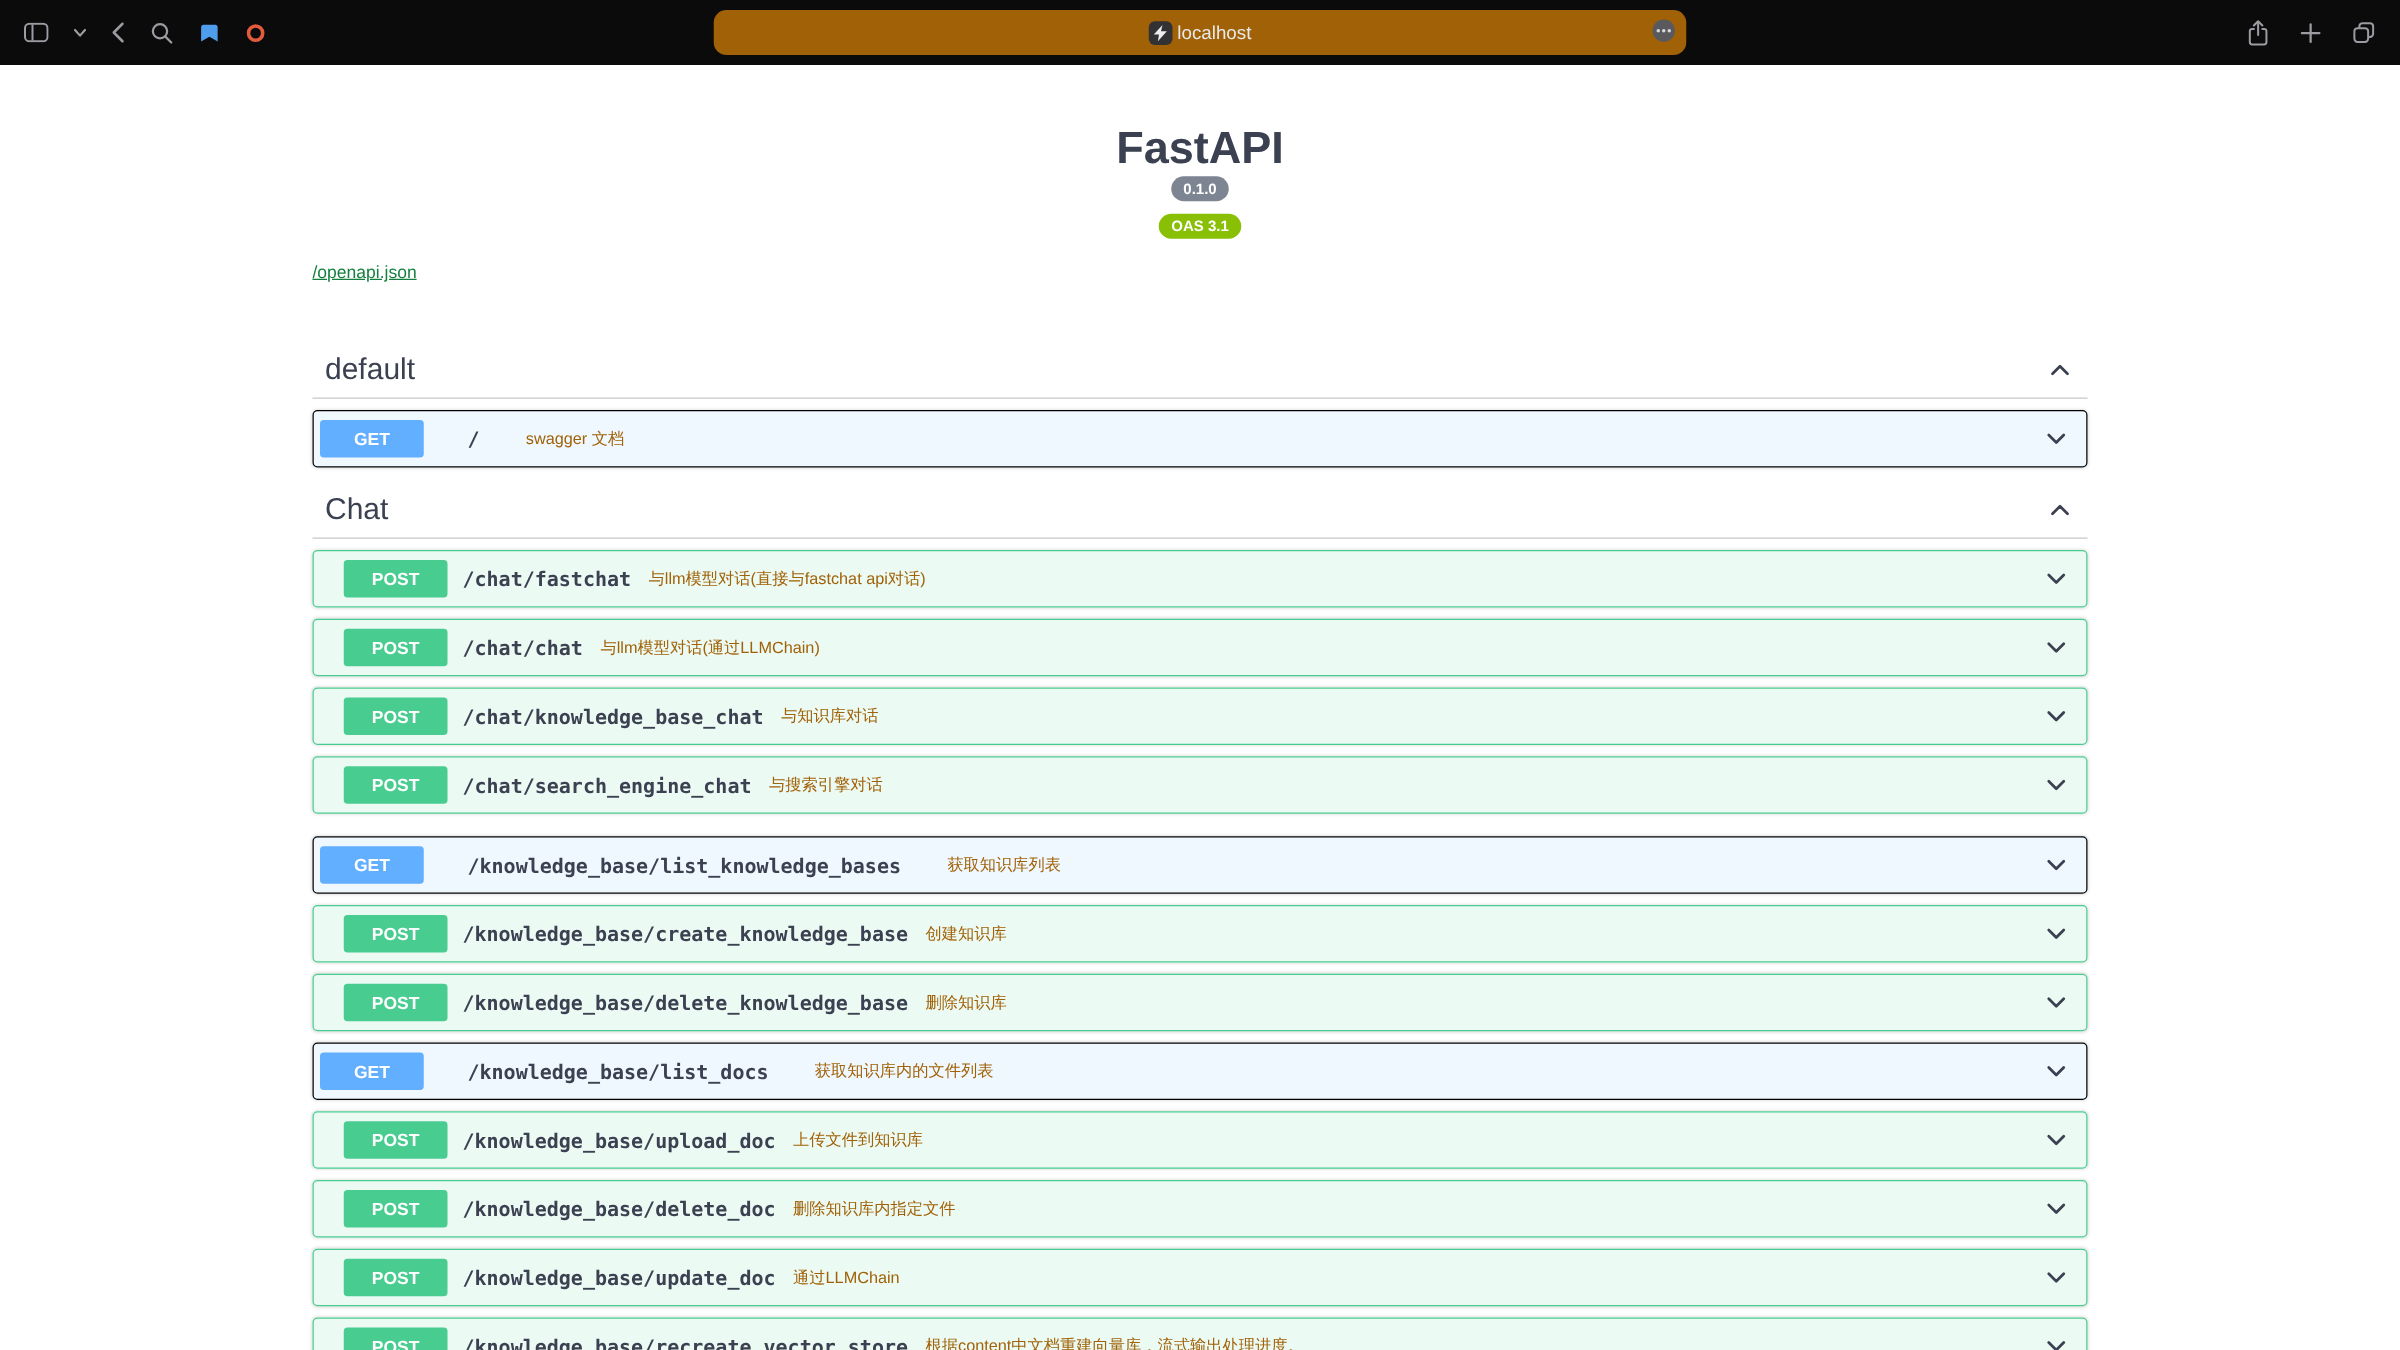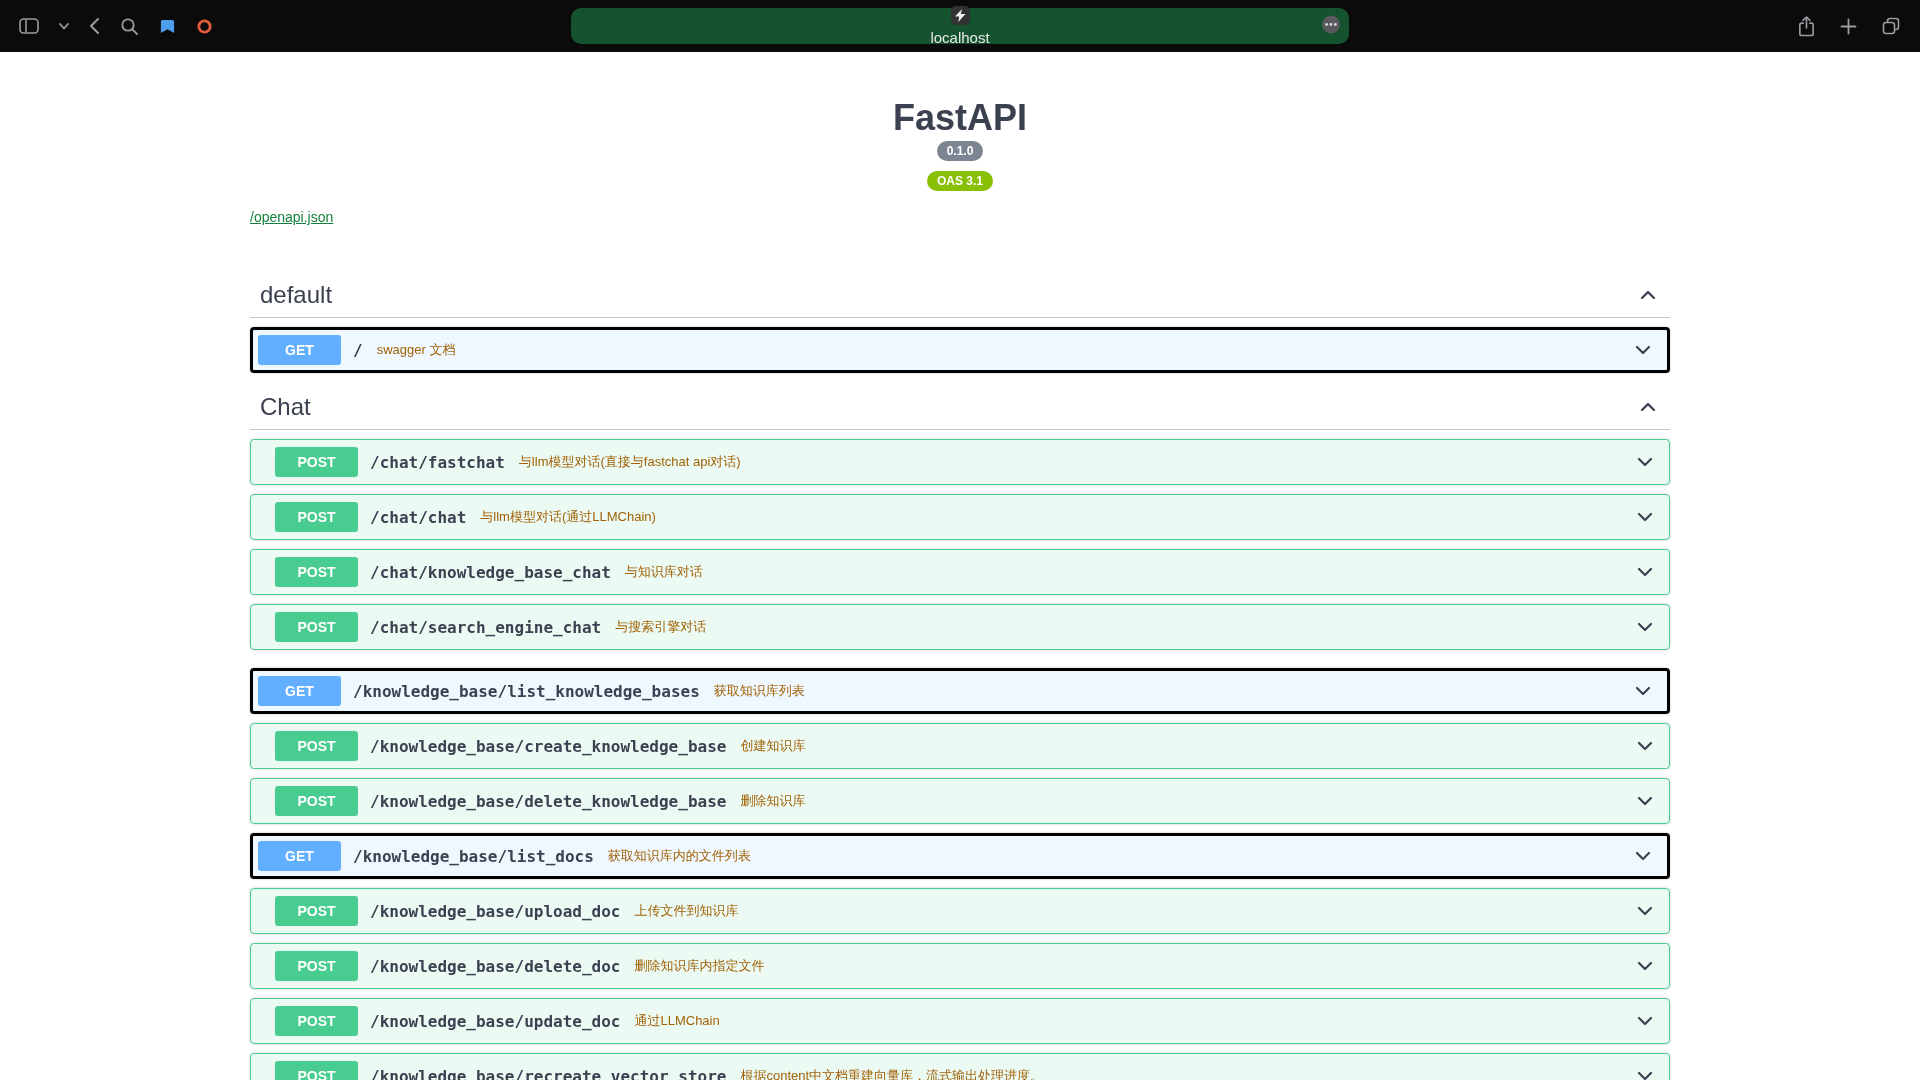--- a/index.html
+++ b/index.html
@@ -17,23 +17,23 @@
   }
   .tb-left { display: flex; align-items: center; gap: 14px; }
   .tb-right { margin-left: auto; display: flex; align-items: center; gap: 18px; }
   .tb-btn {
     background: none; border: none; padding: 3px; margin: 0;
     display: flex; align-items: center; justify-content: center; cursor: pointer;
   }
   .tb-btn svg { display: block; }
   .url-bar {
     position: absolute; left: 50%; top: 50%; transform: translate(-50%, -50%);
-    width: 778px; height: 36px; background: #14532d; border-radius: 10px;
+    width: 778px; height: 36px; background: #a16207; border-radius: 10px;
     display: flex; align-items: center; justify-content: center; gap: 4px;
-    color: #e9e9eb; font-size: 15px; cursor: text; flex-direction: column;
+    color: #e9e9eb; font-size: 15px; cursor: text;
   }
   .favicon {
     width: 19px; height: 19px; border-radius: 5px; background: #323234;
     display: flex; align-items: center; justify-content: center; flex: none;
   }
   .url-ellipsis {
     position: absolute; right: 8px; top: 50%; transform: translateY(-50%);
     background: none; border: none; padding: 0; cursor: pointer; display: flex;
   }
 
@@ -64,21 +64,21 @@
   }
   .opblock-tag h3 { margin: 0; font-size: 24px; font-weight: 400; color: #3b4151; }
   .tag-arrow { margin-left: auto; display: flex; }
 
   .operations { padding-top: 9px; }
   .opblock {
     display: flex; align-items: center; height: 46px; margin-bottom: 9px;
     border-radius: 4px; padding: 0 14px 0 5px;
     box-shadow: 0 0 3px rgba(0,0,0,.19); cursor: pointer;
   }
-  .opblock-get  { background: rgba(97,175,254,.1);  border: 3px solid #000000; }
+  .opblock-get  { background: rgba(97,175,254,.1);  border: 1px solid #000000; gap: 23px; }
   .opblock-post { background: rgba(73,204,144,.1); border: 1px solid #49cc90; padding-left: 24px; }
   .method {
     width: 83px; height: 30px; line-height: 30px; text-align: center;
     border-radius: 3px; color: #fff; font-weight: 700; font-size: 14px; flex: none;
   }
   .opblock-get  .method { background: #61affe; }
   .opblock-post .method { background: #49cc90; }
   .path {
     margin-left: 12px; flex: none;
     font-family: "DejaVu Sans Mono", "Liberation Mono", monospace;

